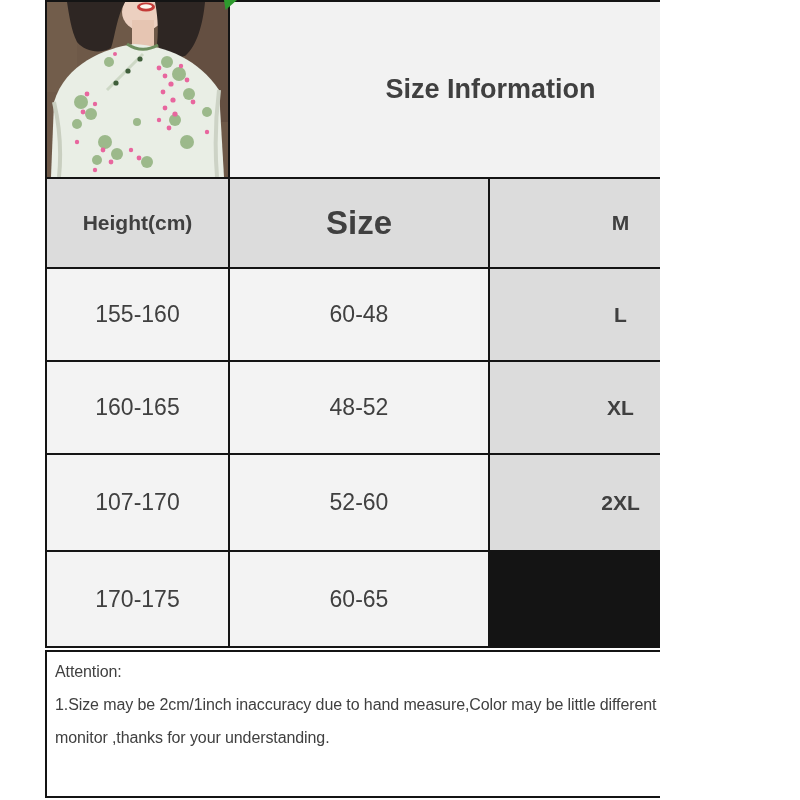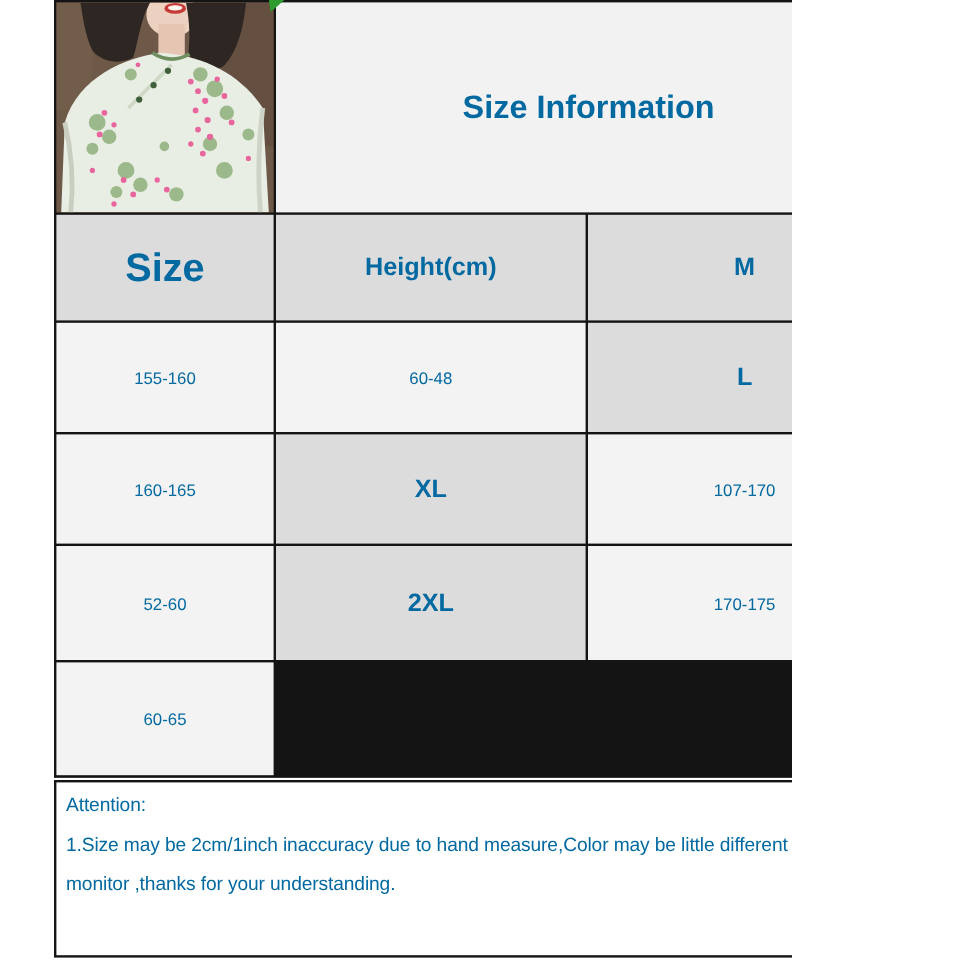--- a/index.html
+++ b/index.html
@@ -1,38 +1,38 @@
 <!DOCTYPE html>
 <html><head>
 <meta charset="utf-8">
 <style>
   html,body{margin:0;padding:0;background:#ffffff;}
   .sheet{
     position:relative;width:660px;height:800px;background:#ffffff;overflow:hidden;
-    font-family:"Liberation Sans","DejaVu Sans",sans-serif;color:#0369a1;
+    font-family:"Liberation Sans","DejaVu Sans",sans-serif;color:#404040;
   }
   
   .grid-table{
     position:absolute;left:45px;top:0;
     display:grid;
     grid-template-columns:181px 258px 261px;
     grid-template-rows:175px 88px 91px 91px 95px 94px;
     gap:2px;
     background:#141414;
     border:2px solid #141414;
   }
   .cell{display:flex;align-items:center;justify-content:center;}
   .photo-cell{background:#6e5948;overflow:hidden;padding:0;}
   .photo-cell svg{display:block;width:100%;height:100%;}
   .title-cell{grid-column:2 / 4;background:#f2f2f2;}
   .title-cell span{font-size:27px;font-weight:bold;letter-spacing:0px;}
   .head{background:#dcdcdc;font-weight:bold;font-size:21px;}
   .head.size-head{font-size:33px;}
   .label{background:#dcdcdc;font-weight:bold;font-size:21px;}
-  .value{background:#f3f3f3;font-size:14px;font-weight:400;}
+  .value{background:#f3f3f3;font-size:23px;font-weight:400;}
   
   .corner-flag{
     position:absolute;left:224px;top:0;width:13px;height:10px;
     background:#2d9b2d;
     clip-path:polygon(0 0,100% 0,12% 100%);
   }
   
   .attention{
     position:absolute;left:45px;top:650px;
     box-sizing:border-box;width:708px;height:148px;
@@ -117,29 +117,30 @@
             <circle cx="160" cy="130" r="2.2"></circle>
           <circle cx="68" cy="52" r="2.0"></circle>
             <circle cx="30" cy="140" r="2.2"></circle>
         </g>
       </svg>
     </div>
     <div class="cell title-cell">
       <span>Size Information</span>
     </div>
 
+    <div class="cell head">Height(cm)</div>
     <div class="cell head size-head">Size</div>
-    <div class="cell head">Height(cm)</div>
 
     <div class="cell label">M</div>
     <div class="cell value">155-160</div>
     <div class="cell value">60-48</div>
 
     <div class="cell label">L</div>
     <div class="cell value">160-165</div>
+    <div class="cell value">48-52</div>
 
     <div class="cell label">XL</div>
     <div class="cell value">107-170</div>
     <div class="cell value">52-60</div>
 
     <div class="cell label">2XL</div>
     <div class="cell value">170-175</div>
     <div class="cell value">60-65</div>
 
   </div>

